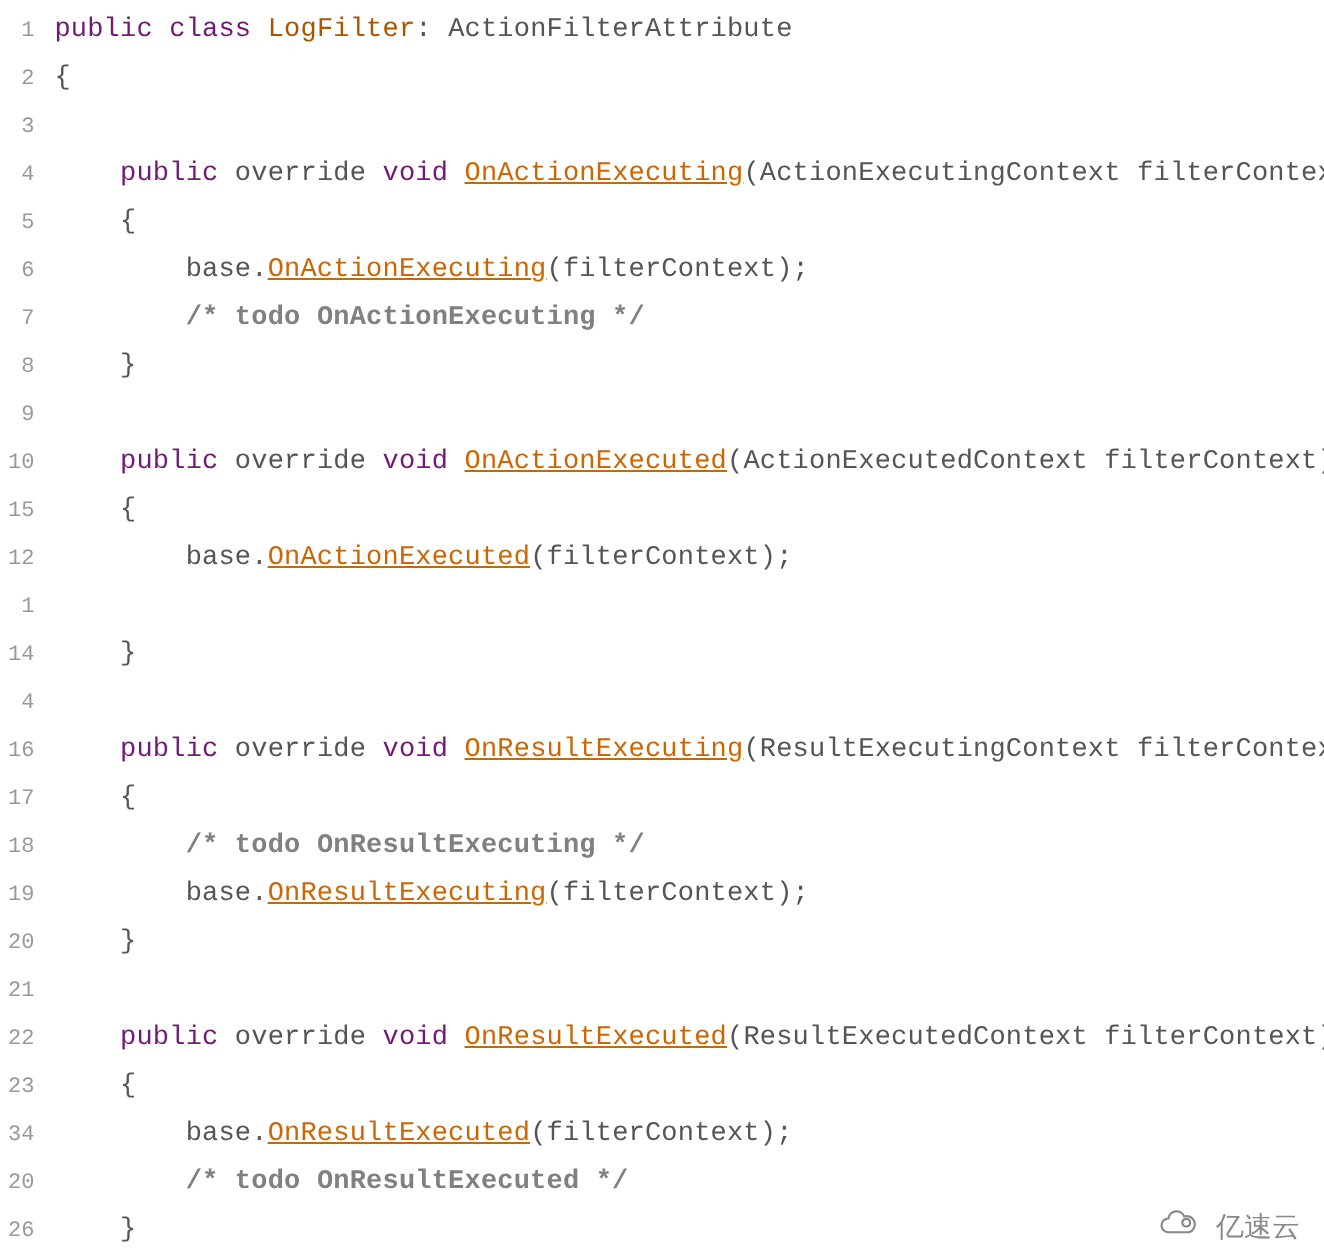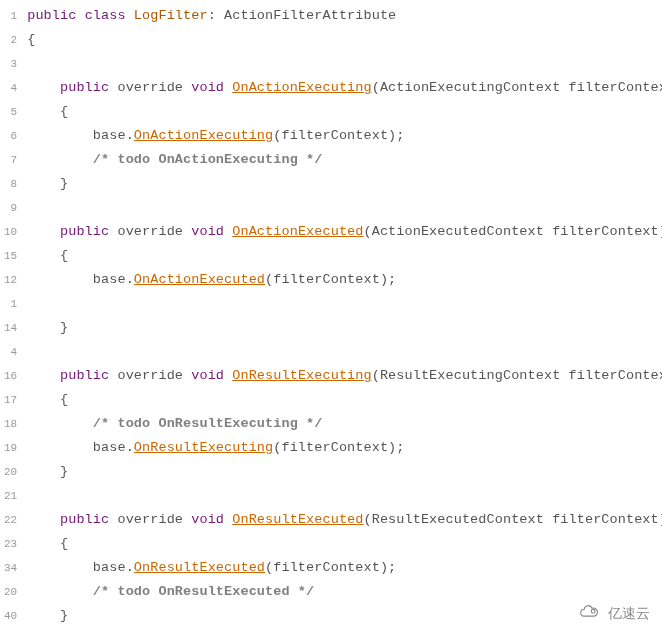--- a/index.html
+++ b/index.html
@@ -93,21 +93,21 @@
       <div class="line-number">16</div>
       <div class="line-number">17</div>
       <div class="line-number">18</div>
       <div class="line-number">19</div>
       <div class="line-number">20</div>
       <div class="line-number">21</div>
       <div class="line-number">22</div>
       <div class="line-number">23</div>
       <div class="line-number">34</div>
       <div class="line-number">20</div>
-      <div class="line-number">40</div>
+      <div class="line-number">26</div>
     </div>
   <div class="code-area">
       <div class="code-line"><span class="keyword">public</span><span class="text"> </span><span class="keyword">class</span><span class="text"> </span><span class="type">LogFilter</span><span class="punct">: </span><span class="text">ActionFilterAttribute</span></div>
       <div class="code-line"><span class="punct">{</span></div>
       <div class="code-line">&nbsp;</div>
       <div class="code-line"><span class="text">    </span><span class="keyword">public</span><span class="text"> override </span><span class="keyword">void</span><span class="text"> </span><span class="method">OnActionExecuting</span><span class="punct">(</span><span class="text">ActionExecutingContext filterContext</span></div>
       <div class="code-line"><span class="text">    </span><span class="punct">{</span></div>
       <div class="code-line"><span class="text">        base</span><span class="punct">.</span><span class="method">OnActionExecuting</span><span class="punct">(</span><span class="text">filterContext</span><span class="punct">);</span></div>
       <div class="code-line"><span class="text">        </span><span class="comment">/* todo OnActionExecuting */</span></div>
       <div class="code-line"><span class="text">    </span><span class="punct">}</span></div>

